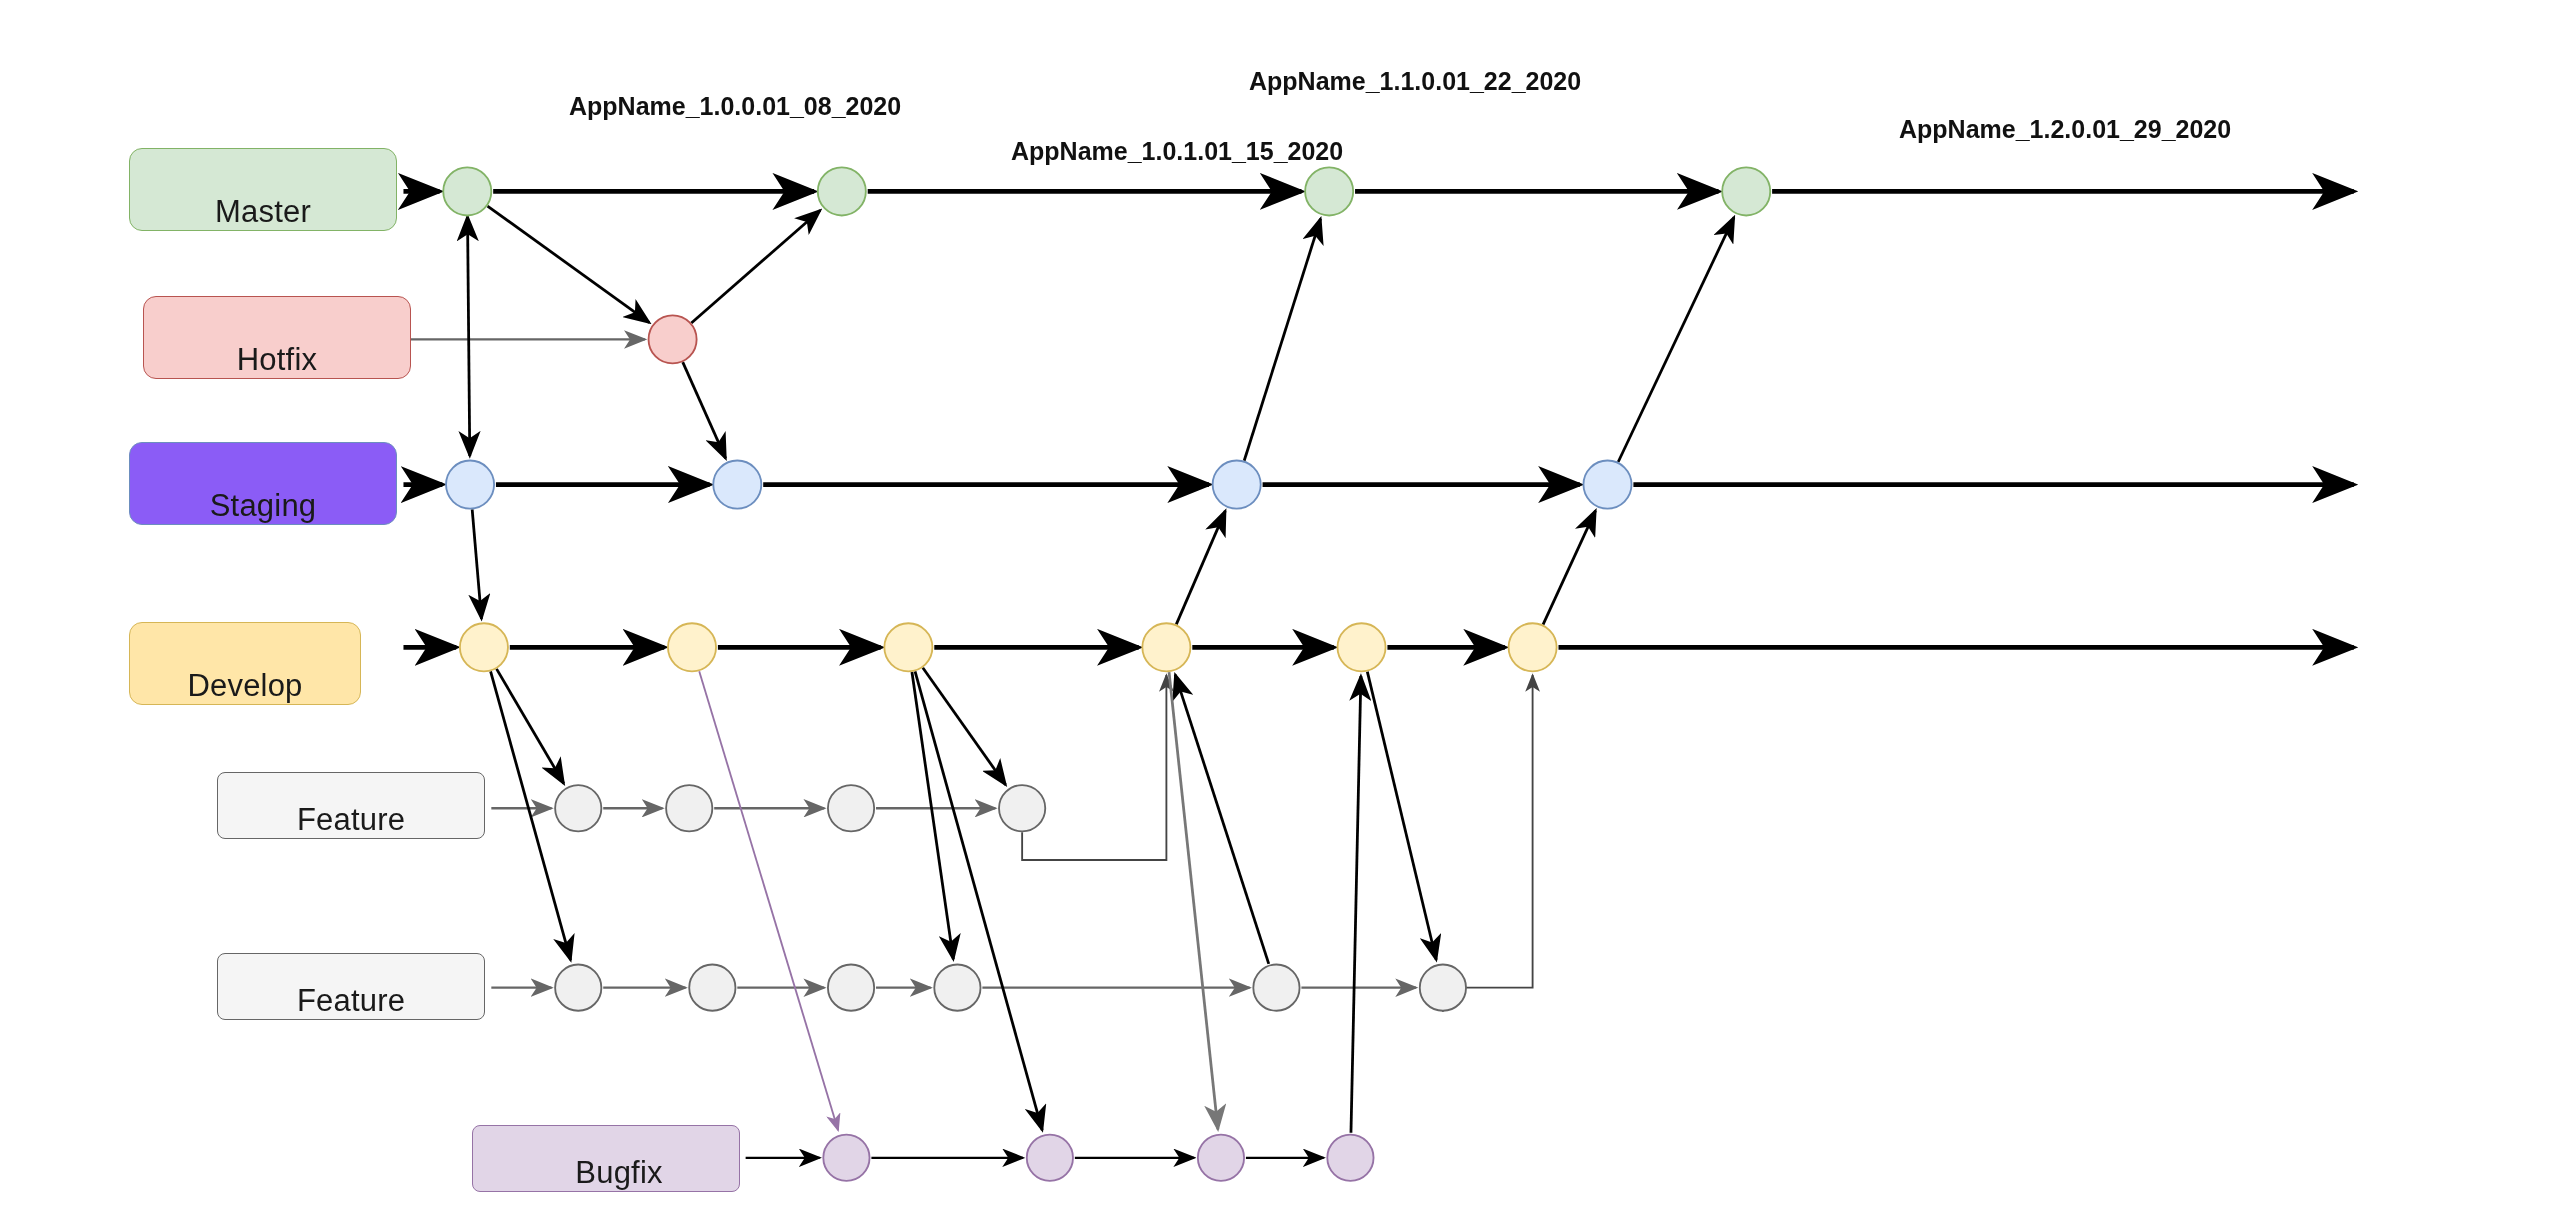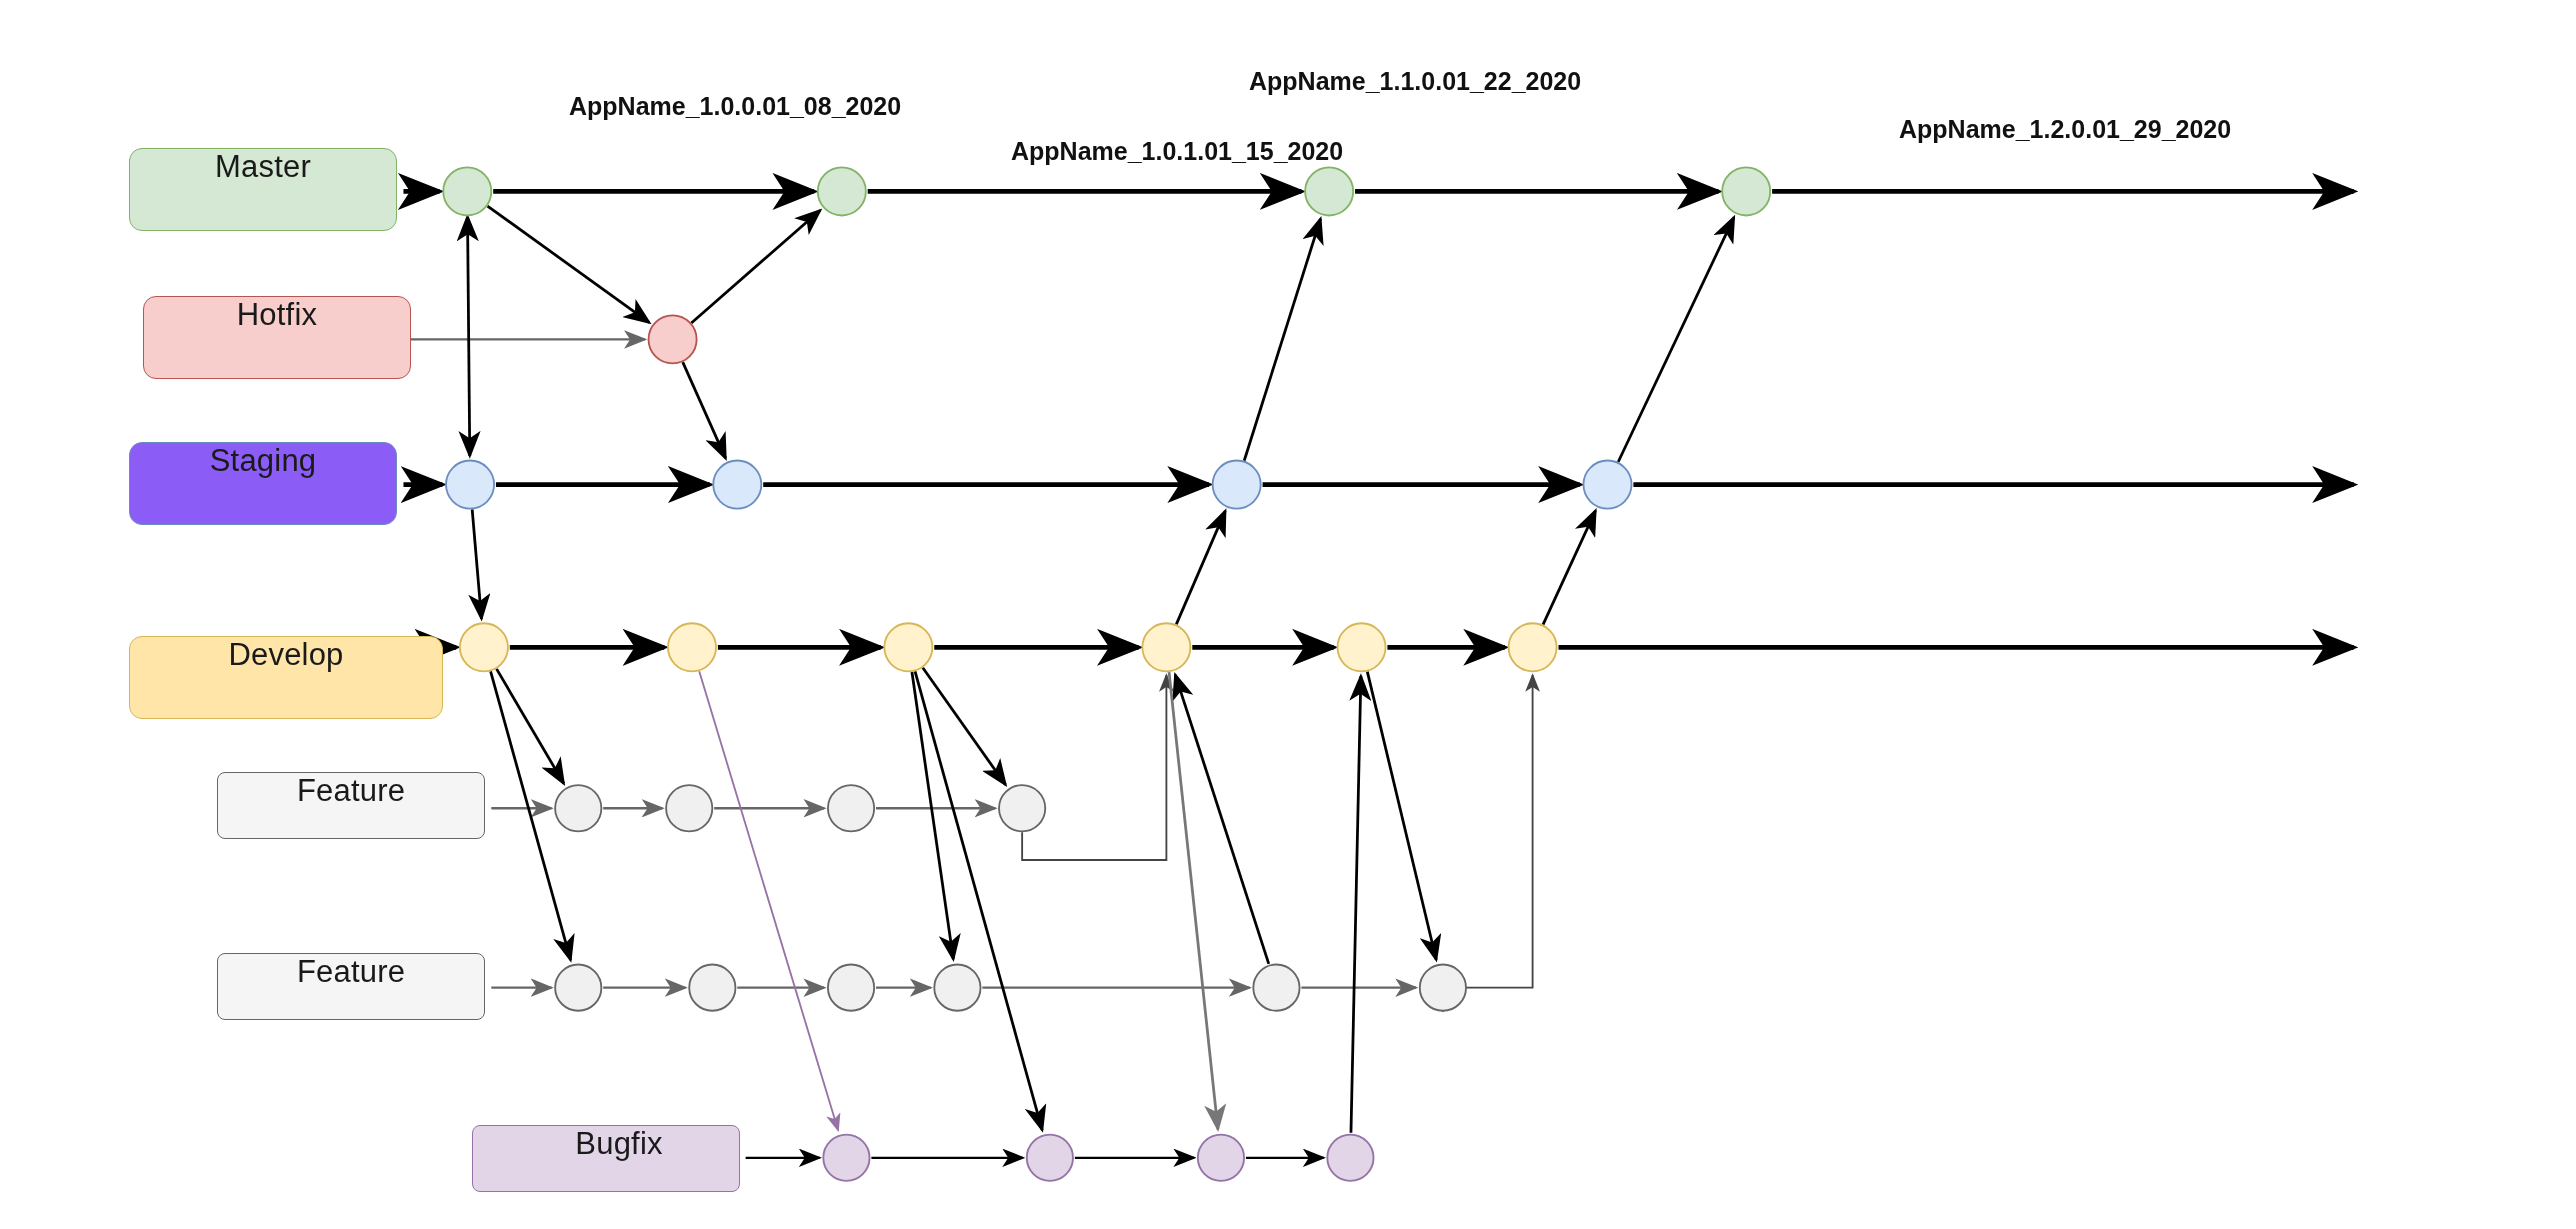--- a/index.html
+++ b/index.html
@@ -21,21 +21,21 @@
     position: absolute;
     left: 0;
     top: 0;
     width: 2576px;
     height: 1229px;
   }
   .branch-label-box {
     position: absolute;
     box-sizing: border-box;
     display: flex;
-    align-items: flex-start;
+    align-items: flex-end;
     justify-content: center;
     font-size: 31px;
     color: #1a1a1a;
     letter-spacing: 0.2px;
   }
   .rounded {
     border-radius: 13px;
   }
   .squared {
     border-radius: 8px;
@@ -166,21 +166,21 @@
   <div id="label-boxes">
       <div class="branch-label-box rounded" style="left: 129px; top: 148px; width: 268px; height: 83px; background: rgb(213, 232, 212); border: 1.8px solid rgb(130, 179, 102);">
         <span>Master</span>
       </div>
       <div class="branch-label-box rounded" style="left: 129px; top: 296px; width: 268px; height: 83px; background: rgb(248, 206, 204); border: 1.8px solid rgb(184, 84, 80); margin-left: 14px;">
         <span>Hotfix</span>
       </div>
       <div class="branch-label-box rounded" style="left: 129px; top: 442px; width: 268px; height: 83px; background: #8b5cf6; border: 1.8px solid rgb(108, 142, 191);">
         <span>Staging</span>
       </div>
-      <div class="branch-label-box rounded" style="left: 129px; top: 636px; width: 314px; height: 83px; background: rgb(255, 230, 168); border: 1.8px solid rgb(214, 182, 86);">
+      <div class="branch-label-box rounded" style="left: 129px; top: 622px; width: 232px; height: 83px; background: rgb(255, 230, 168); border: 1.8px solid rgb(214, 182, 86);">
         <span>Develop</span>
       </div>
       <div class="branch-label-box squared" style="left: 217px; top: 772px; width: 268px; height: 67px; background: rgb(245, 245, 245); border: 1.8px solid rgb(102, 102, 102);">
         <span>Feature</span>
       </div>
       <div class="branch-label-box squared" style="left: 217px; top: 953px; width: 268px; height: 67px; background: rgb(245, 245, 245); border: 1.8px solid rgb(102, 102, 102);">
         <span>Feature</span>
       </div>
       <div class="branch-label-box squared" style="left: 472px; top: 1125px; width: 268px; height: 67px; background: rgb(225, 213, 231); border: 1.8px solid rgb(150, 115, 166); padding-left: 26px;">
         <span>Bugfix</span>

